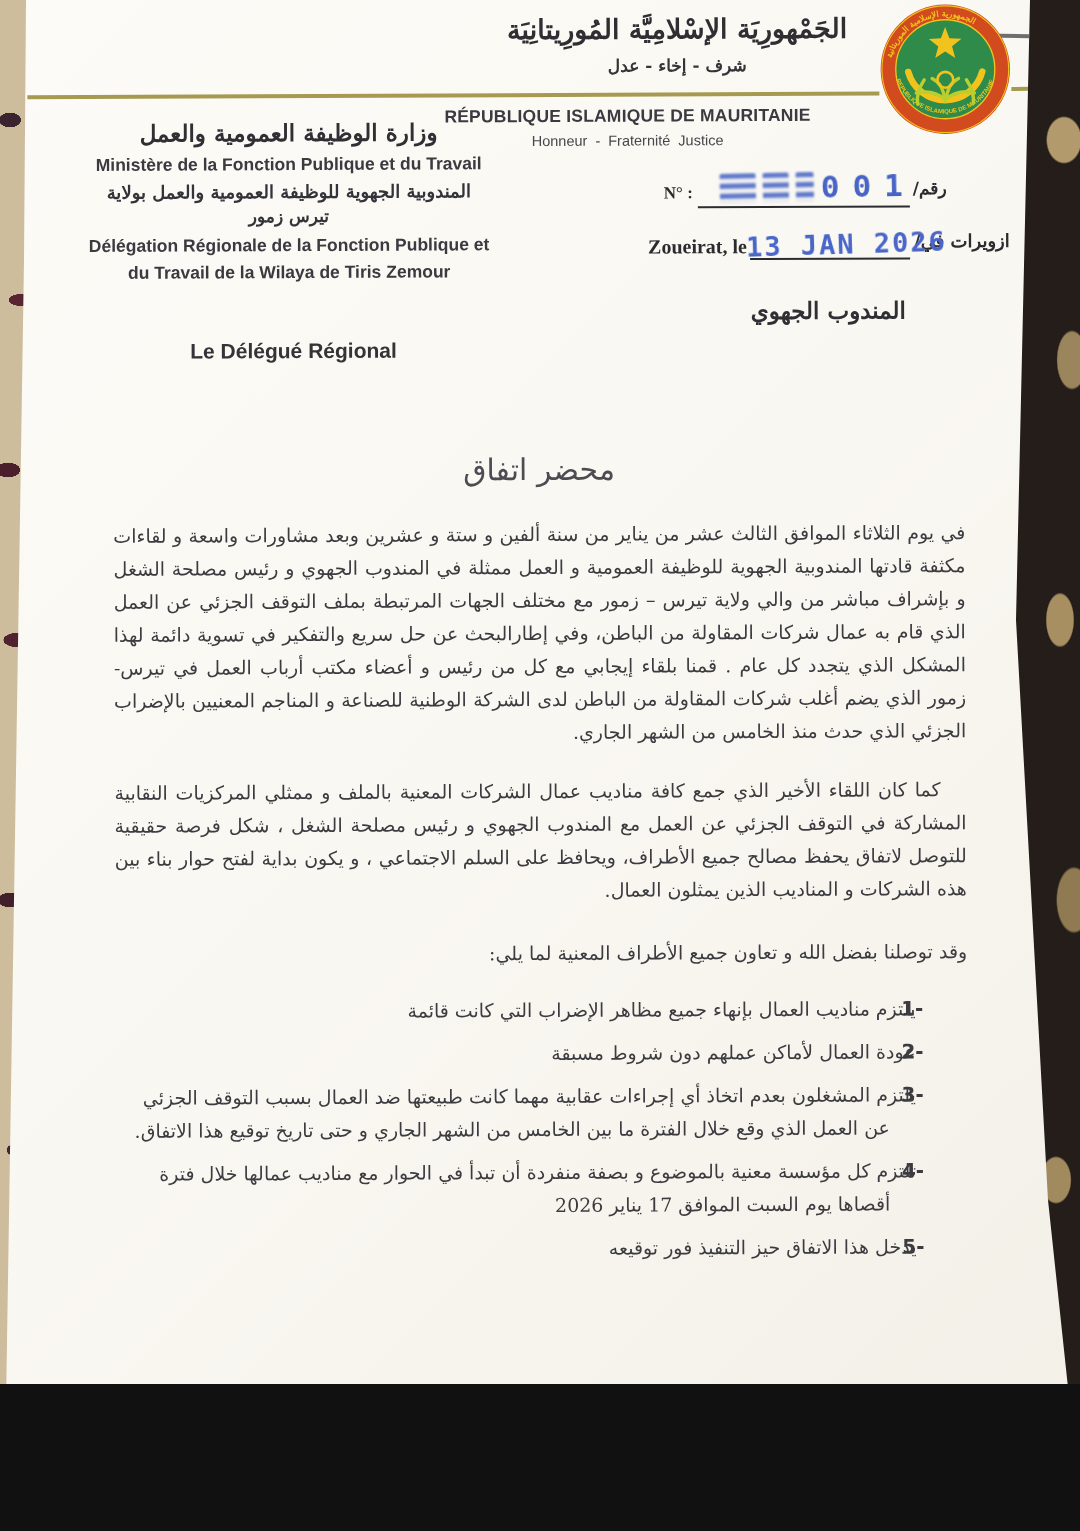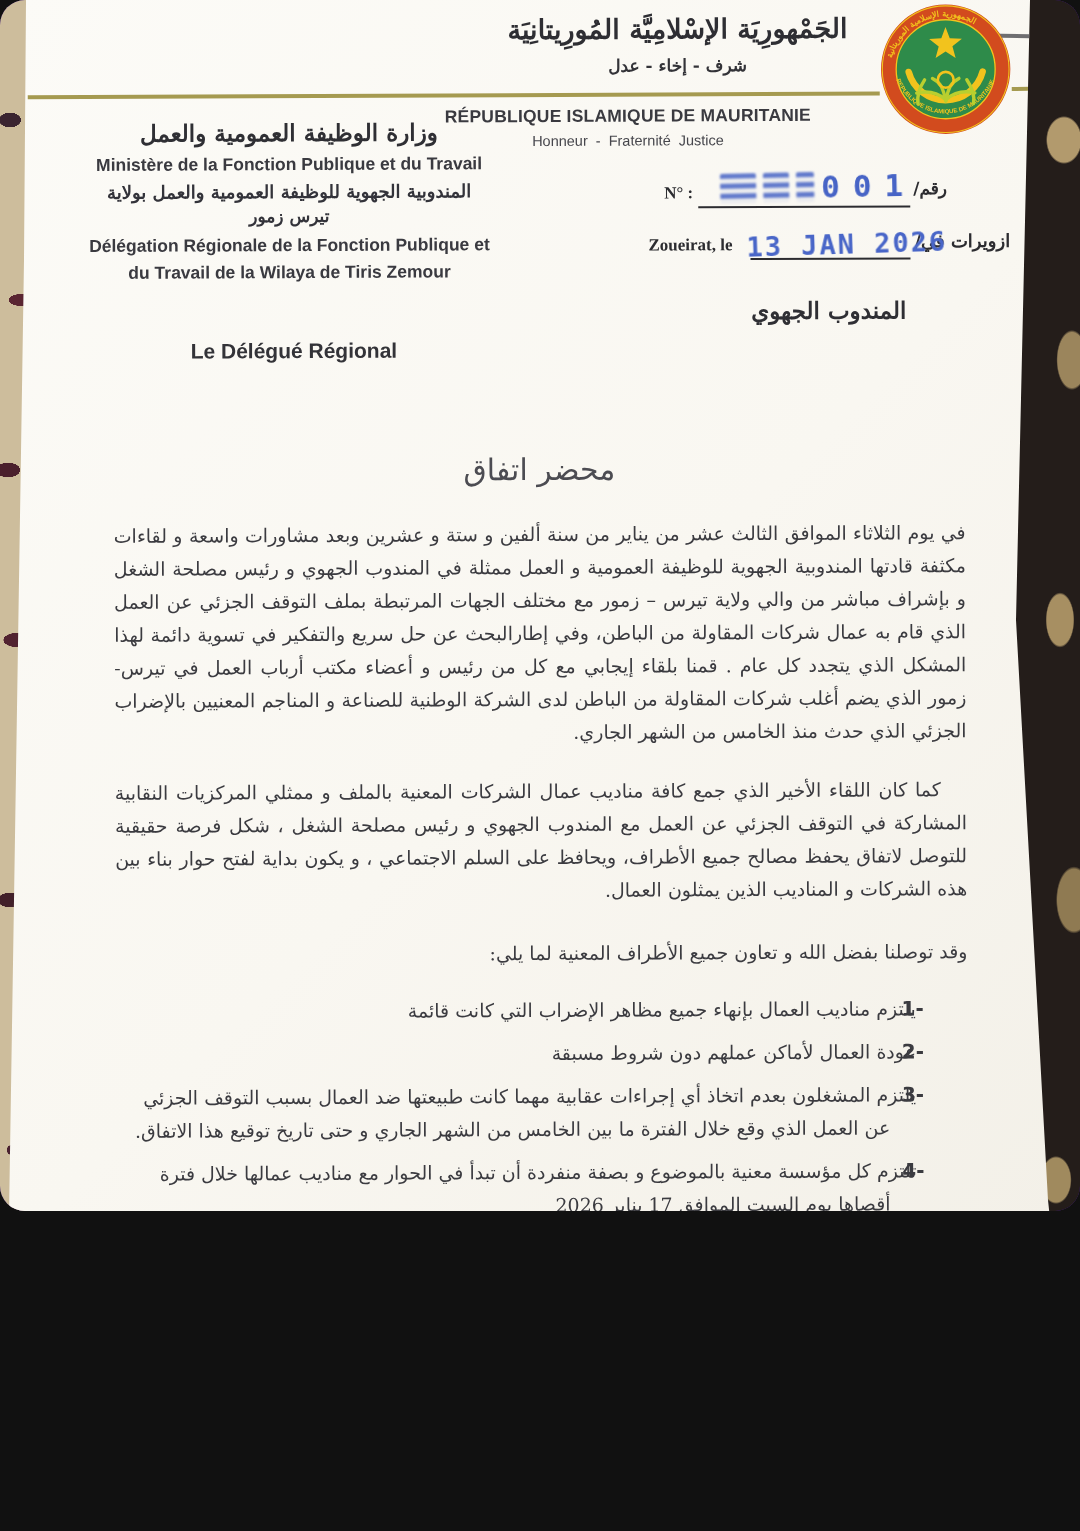--- a/index.html
+++ b/index.html
@@ -1,17 +1,17 @@
 <!DOCTYPE html>
 <html lang="fr"><head>
 <meta charset="utf-8">
 <style>
   html,body{margin:0;padding:0;background:#111;}
-  .scene{position:relative;width:1080px;height:1211px;overflow:hidden;
-         font-family:"Liberation Sans",sans-serif;background:#4c1d95;border-radius:25px;}
+  .scene{position:relative;width:1080px;height:1384px;overflow:hidden;
+         font-family:"Liberation Sans",sans-serif;background:#4c1d95;}
 
   
   .carpet-left{position:absolute;left:0;top:0;width:40px;height:100%;
     background:
       radial-gradient(18px 12px at 10px 120px, #3a2430 60%, transparent 61%),
       radial-gradient(22px 10px at 22px 300px, #5a2532 60%, transparent 61%),
       radial-gradient(20px 12px at 8px  470px, #4a1f2c 60%, transparent 61%),
       radial-gradient(24px 12px at 18px 640px, #512230 60%, transparent 61%),
       radial-gradient(20px 12px at 10px 900px, #42202a 60%, transparent 61%),
       radial-gradient(22px 12px at 20px 1150px,#4a2230 60%, transparent 61%),
@@ -62,21 +62,21 @@
     font-weight:bold;font-size:17px;color:#2c2c30;direction:rtl;}
   .stamp-number{position:absolute;top:170px;left:722px;z-index:2;transform:rotate(-1deg);
     display:flex;align-items:center;filter:blur(.3px);}
   .smudge{display:inline-block;height:30px;margin-right:7px;
     background:repeating-linear-gradient(180deg,rgba(72,100,198,.85) 0 5px,rgba(72,100,198,.08) 5px 10px);
     border-radius:2px;filter:blur(.8px);}
   .smudge.a{width:36px;} .smudge.b{width:26px;} .smudge.c{width:18px;}
   .stamp-digits{font-family:"DejaVu Sans Mono",monospace;font-weight:bold;font-size:31px;
     letter-spacing:13px;color:#4764c6;}
   .place-label{position:absolute;top:236px;left:650px;font-family:"Liberation Serif",serif;
-    font-weight:bold;font-size:17px;color:#2c2c30;}
+    font-weight:bold;font-size:20px;color:#2c2c30;}
   .date-line{position:absolute;top:259px;left:752px;width:160px;height:2px;background:#2c2c30;z-index:3;}
   .place-label-ar{position:absolute;top:232px;left:916px;font-family:"DejaVu Serif",serif;
     font-weight:bold;font-size:18px;color:#2c2c30;direction:rtl;}
   .stamp-date{position:absolute;top:230px;left:748px;z-index:2;transform:rotate(-1.5deg);
     font-family:"DejaVu Sans Mono",monospace;font-weight:bold;font-size:27px;letter-spacing:2px;
     color:#4966c8;filter:blur(.35px);white-space:nowrap;}
   .signatory-ar{position:absolute;top:298px;left:700px;width:260px;text-align:center;
     font-family:"DejaVu Serif",serif;font-weight:bold;font-size:23px;color:#2f2f34;direction:rtl;}
 
   

